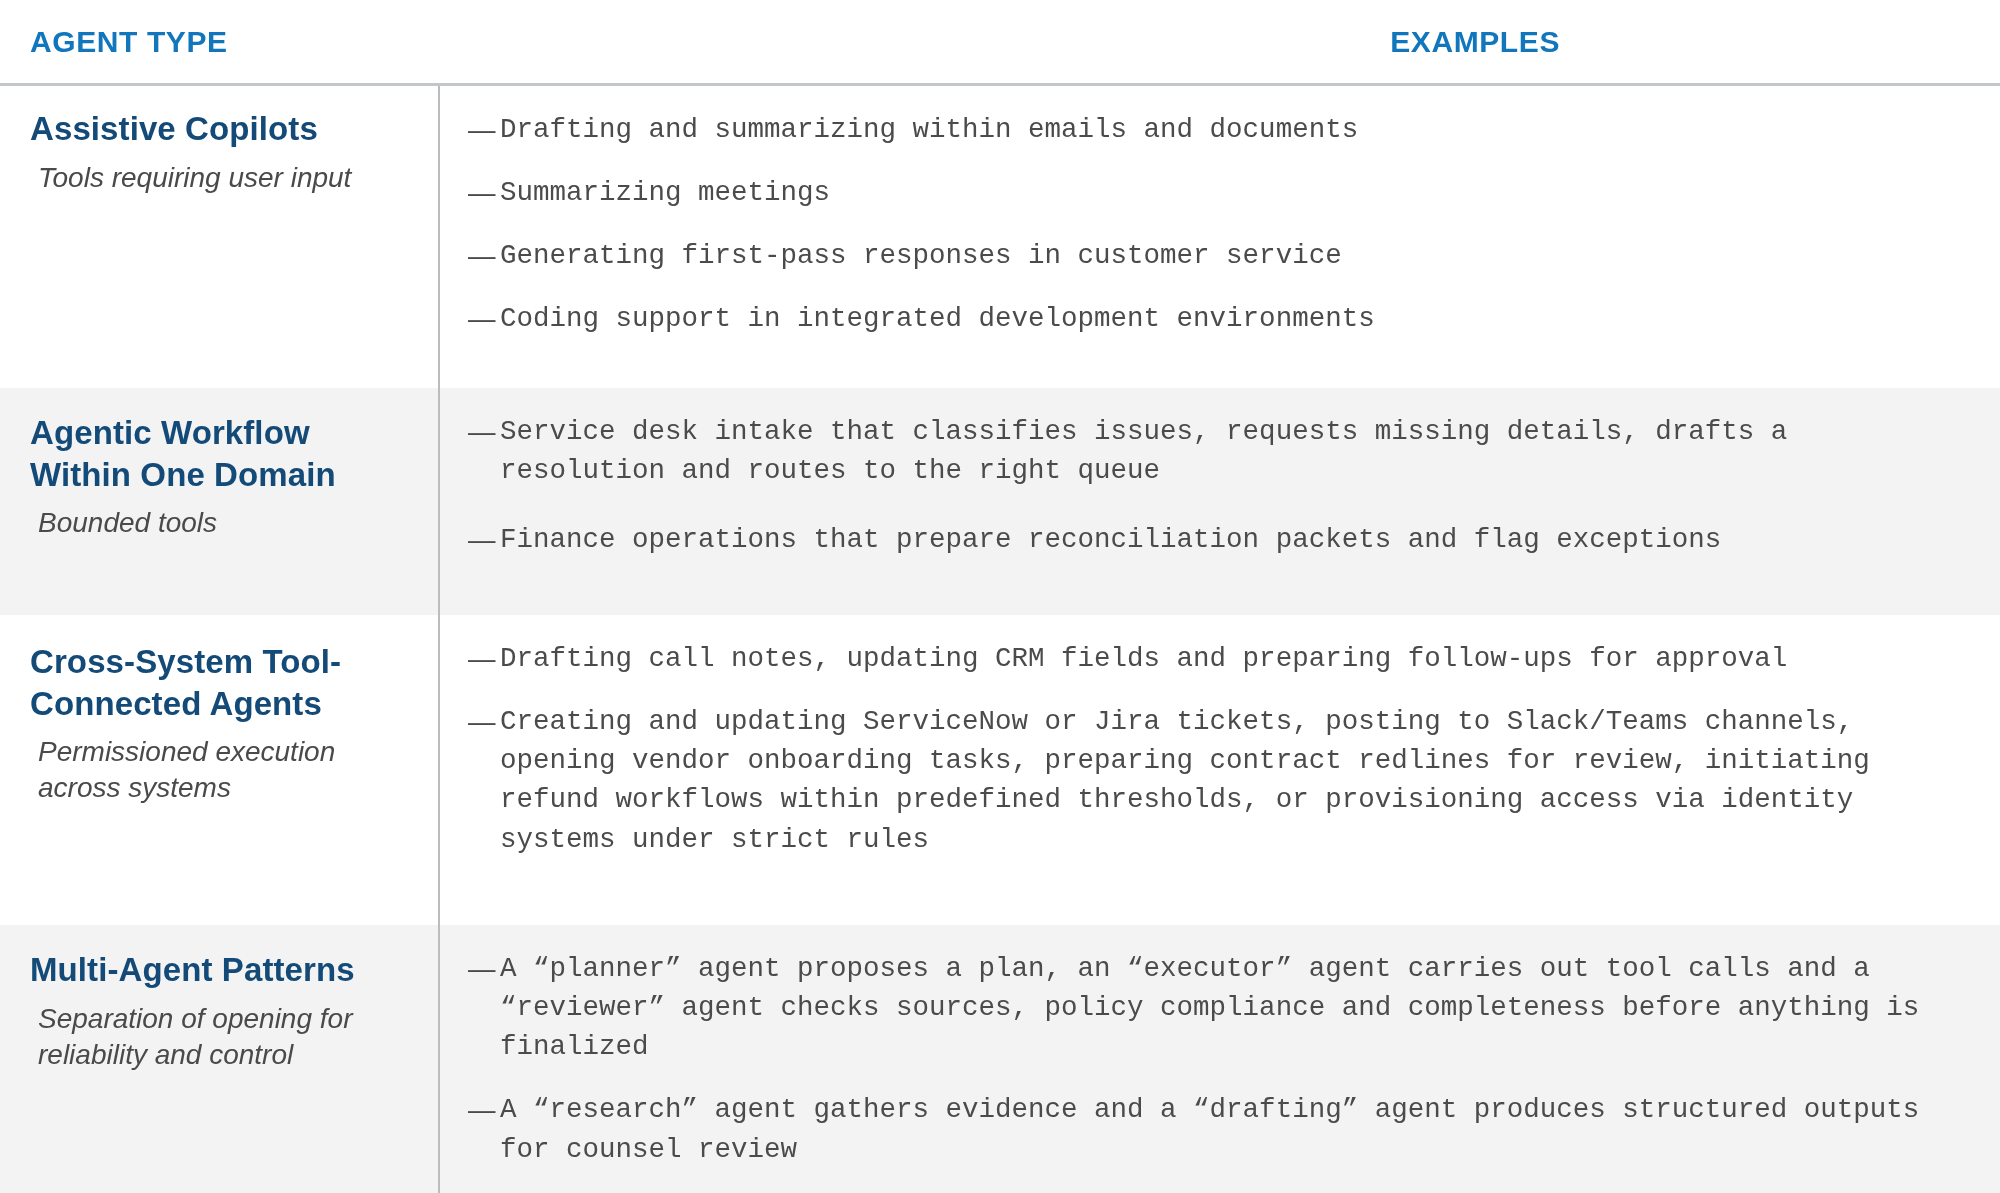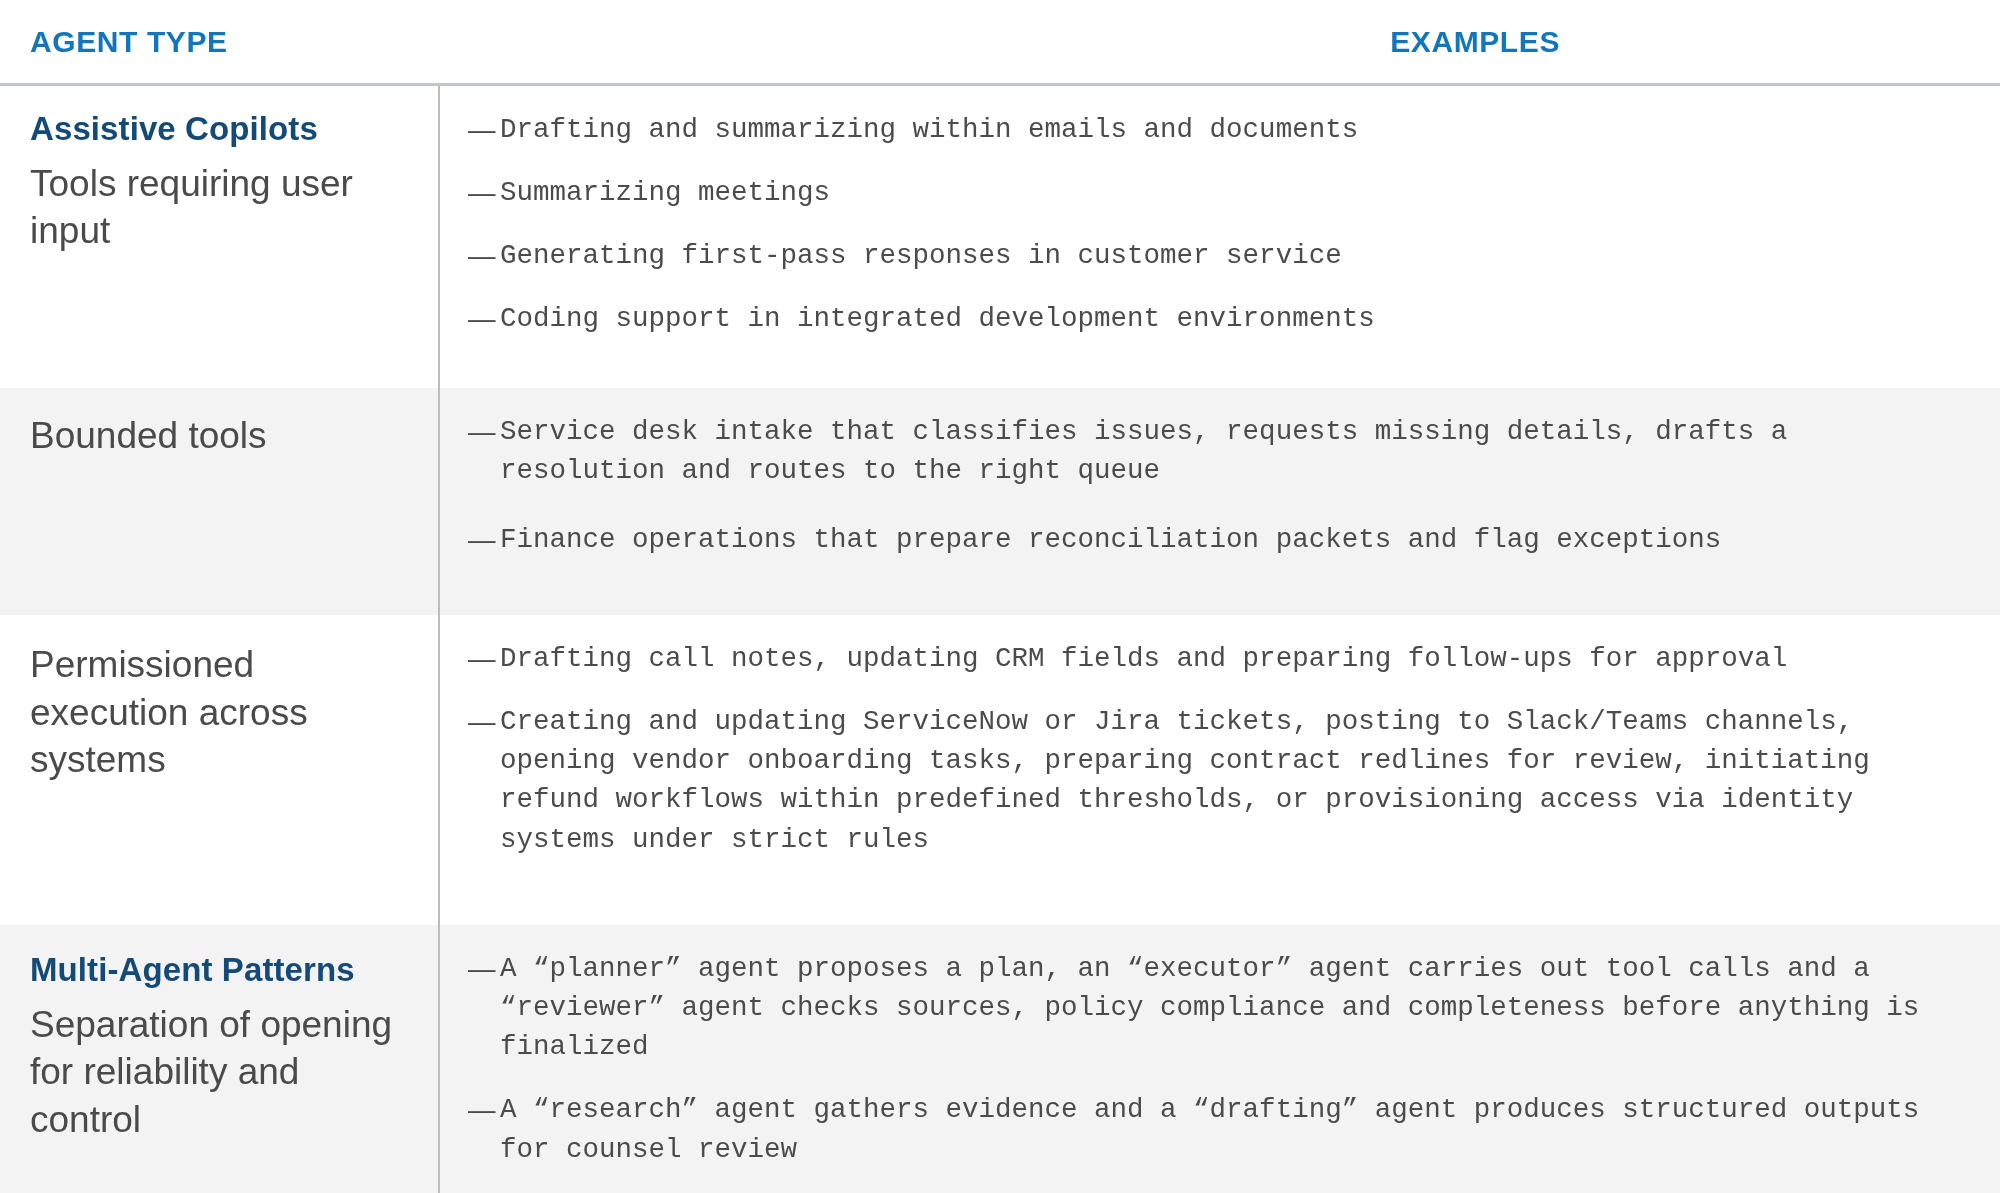--- a/index.html
+++ b/index.html
@@ -84,23 +84,24 @@
   .row-title {
     color: #144a77;
     font-size: 33px;
     font-weight: 700;
     line-height: 1.26;
     letter-spacing: 0.1px;
     margin: 0 0 10px 0;
   }
   .row-sub {
     color: #4a4a4a;
-    font-size: 37px;
+    font-size: 28px;
+    font-style: italic;
     line-height: 1.28;
-    margin: 0;
+    margin: 8px;
   }
 
   .bullets { margin: 0; padding: 0; list-style: none; }
   .bullet {
     display: flex;
     align-items: flex-start;
     color: #4b4b4b;
     font-size: 27.5px;
     line-height: 1.42;
     margin-bottom: 26px;
@@ -174,38 +175,40 @@
           <li class="bullet">
             <span class="bullet-dash">—</span>
             <span class="bullet-text">Coding support in integrated development environments</span>
           </li>
         </ul>
       </div>
     </div>
 
     <div class="trow row-2 alt">
       <div class="cell-type">
+        <div class="row-title">Agentic Workflow Within One Domain</div>
         <div class="row-sub">Bounded tools</div>
       </div>
       <div class="cell-examples">
         <ul class="bullets">
           <li class="bullet">
             <span class="bullet-dash">—</span>
             <span class="bullet-text">Service desk intake that classifies issues, requests missing details, drafts a resolution and routes to the right queue</span>
           </li>
           <li class="bullet">
             <span class="bullet-dash">—</span>
             <span class="bullet-text">Finance operations that prepare reconciliation packets and flag exceptions</span>
           </li>
         </ul>
       </div>
     </div>
 
     <div class="trow row-3">
       <div class="cell-type">
+        <div class="row-title">Cross-System Tool-Connected Agents</div>
         <div class="row-sub">Permissioned execution across systems</div>
       </div>
       <div class="cell-examples">
         <ul class="bullets">
           <li class="bullet">
             <span class="bullet-dash">—</span>
             <span class="bullet-text">Drafting call notes, updating CRM fields and preparing follow-ups for approval</span>
           </li>
           <li class="bullet">
             <span class="bullet-dash">—</span>

